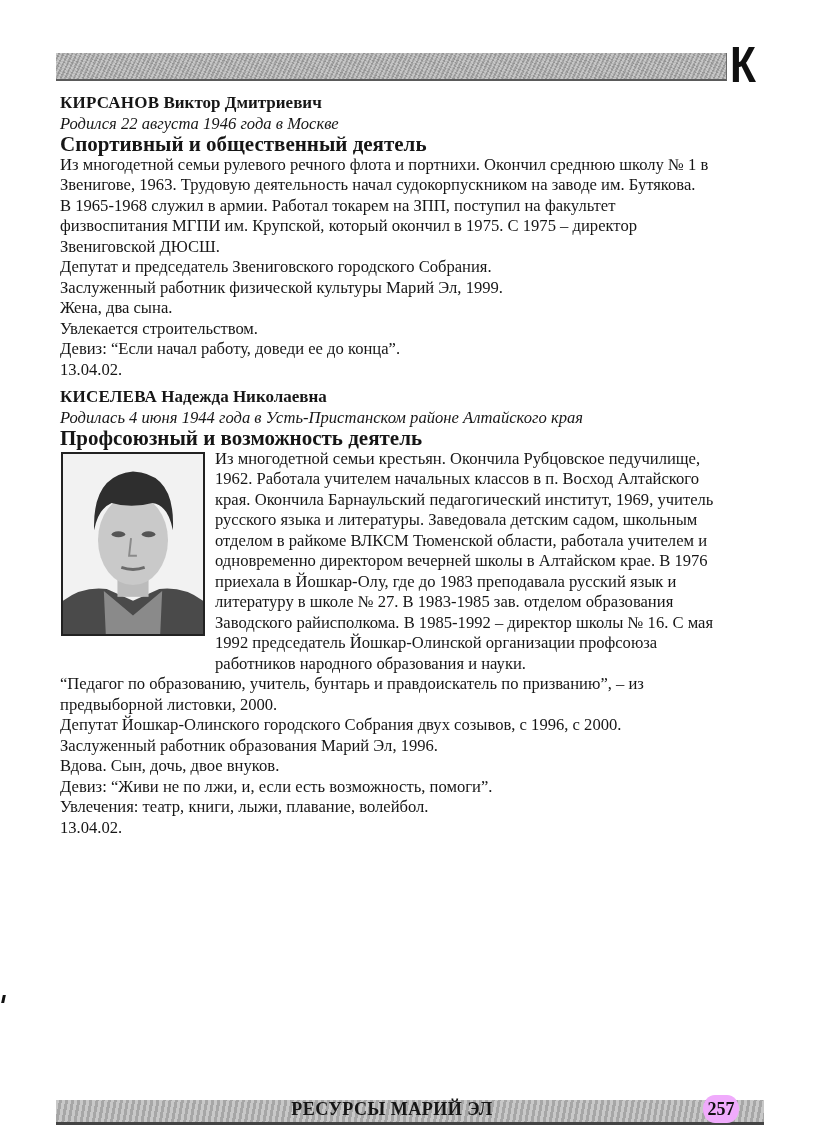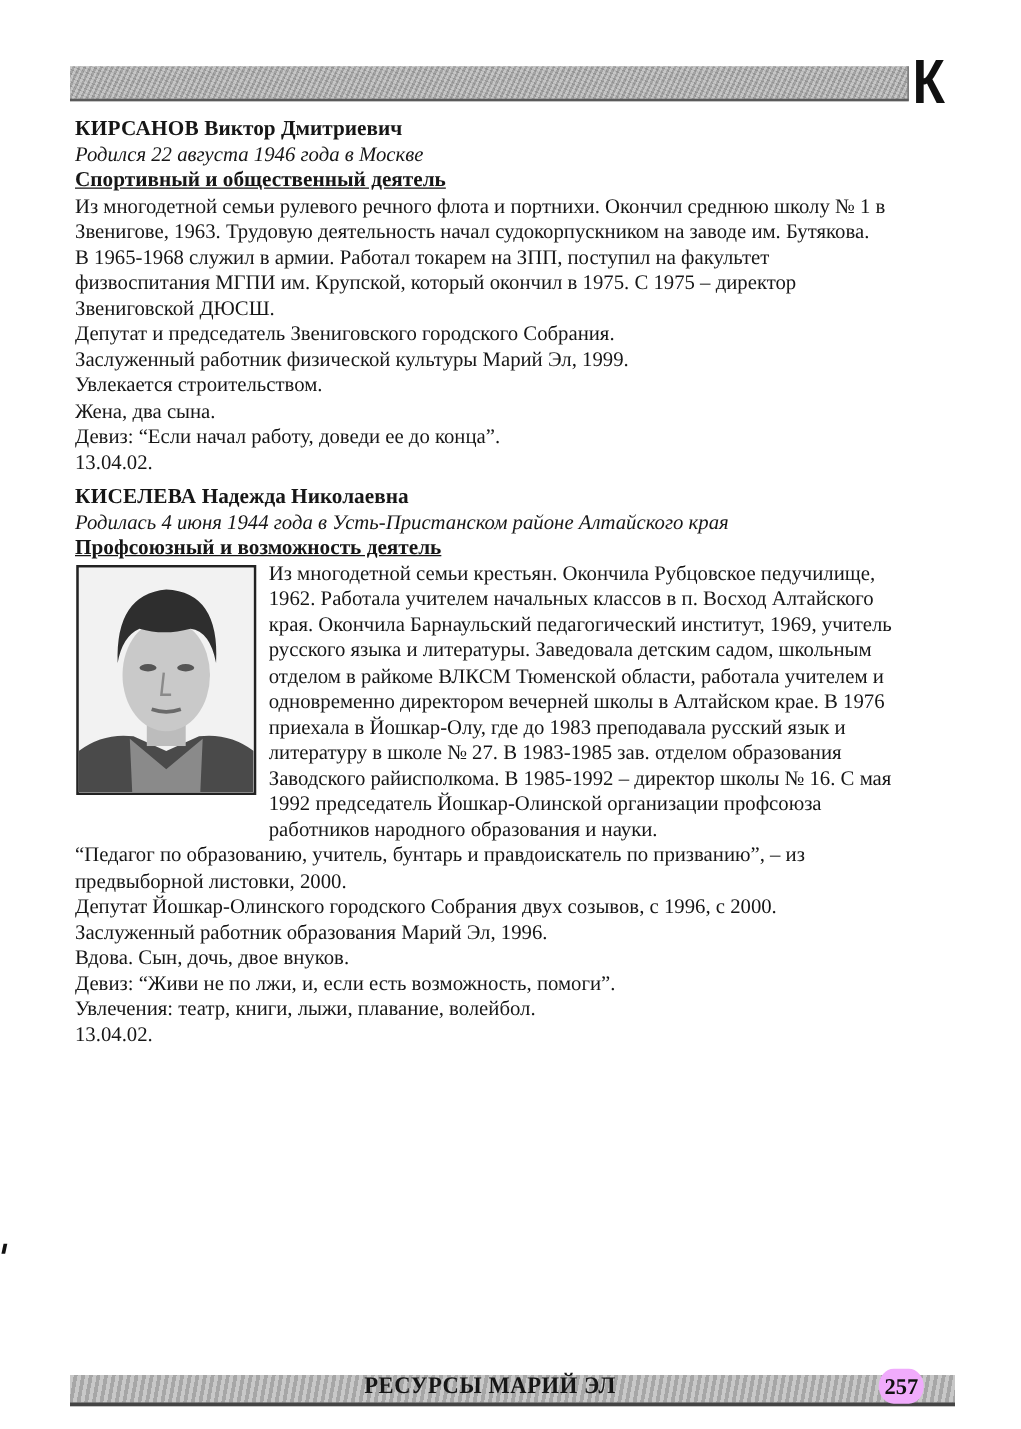--- a/index.html
+++ b/index.html
@@ -18,21 +18,21 @@
   .section-letter {
     position:absolute; left:730px; top:40px; font-family:"Liberation Sans","DejaVu Sans",sans-serif;
     font-weight:bold; font-size:50px; line-height:50px; color:#111; transform:scaleX(0.85); transform-origin:left top;
   }
   .entry { position:absolute; left:60px; width:720px; font-size:16.6px; line-height:20.5px; }
   .entry-1 { top:93px; }
   .entry-2 { top:387px; }
   .name { font-weight:bold; font-size:17px; }
   .name .surname { letter-spacing:0.2px; }
   .birth { font-style:italic; }
-  .role { font-weight:bold; font-size:17px;text-decoration:underline; }
+  .role { font-weight:bold; font-size:21px; }
   .line { white-space:nowrap; }
   .bio-wrap { position:relative; }
   .photo {
     position:absolute; left:1px; top:3px; width:144px; height:184px;
     border:2px solid #222; box-sizing:border-box; overflow:hidden;
     background:#e6e6e6;
   }
   .photo svg { width:100%; height:100%; display:block; }
   .bio-right { margin-left:155px; }
   .bottom-bar {
@@ -63,22 +63,22 @@
   <div class="birth">Родился 22 августа 1946 года в Москве</div>
   <div class="role">Спортивный и общественный деятель</div>
   <div>
     <div class="line">Из многодетной семьи рулевого речного флота и портнихи. Окончил среднюю школу № 1 в</div>
     <div class="line">Звенигове, 1963. Трудовую деятельность начал судокорпускником на заводе им. Бутякова.</div>
     <div class="line">В 1965-1968 служил в армии. Работал токарем на ЗПП, поступил на факультет</div>
     <div class="line">физвоспитания МГПИ им. Крупской, который окончил в 1975. С 1975 – директор</div>
     <div class="line">Звениговской ДЮСШ.</div>
     <div class="line">Депутат и председатель Звениговского городского Собрания.</div>
     <div class="line">Заслуженный работник физической культуры Марий Эл, 1999.</div>
+    <div class="line">Жена, два сына.</div>
     <div class="line">Увлекается строительством.</div>
-    <div class="line">Жена, два сына.</div>
     <div class="line">Девиз: “Если начал работу, доведи ее до конца”.</div>
     <div class="line">13.04.02.</div>
   </div>
 </div>
 
 <div class="entry entry-2">
   <div class="name"><span class="surname">КИСЕЛЕВА</span> <span>Надежда Николаевна</span></div>
   <div class="birth">Родилась 4 июня 1944 года в Усть-Пристанском районе Алтайского края</div>
   <div class="role">Профсоюзный и возможность деятель</div>
   <div class="bio-wrap">

